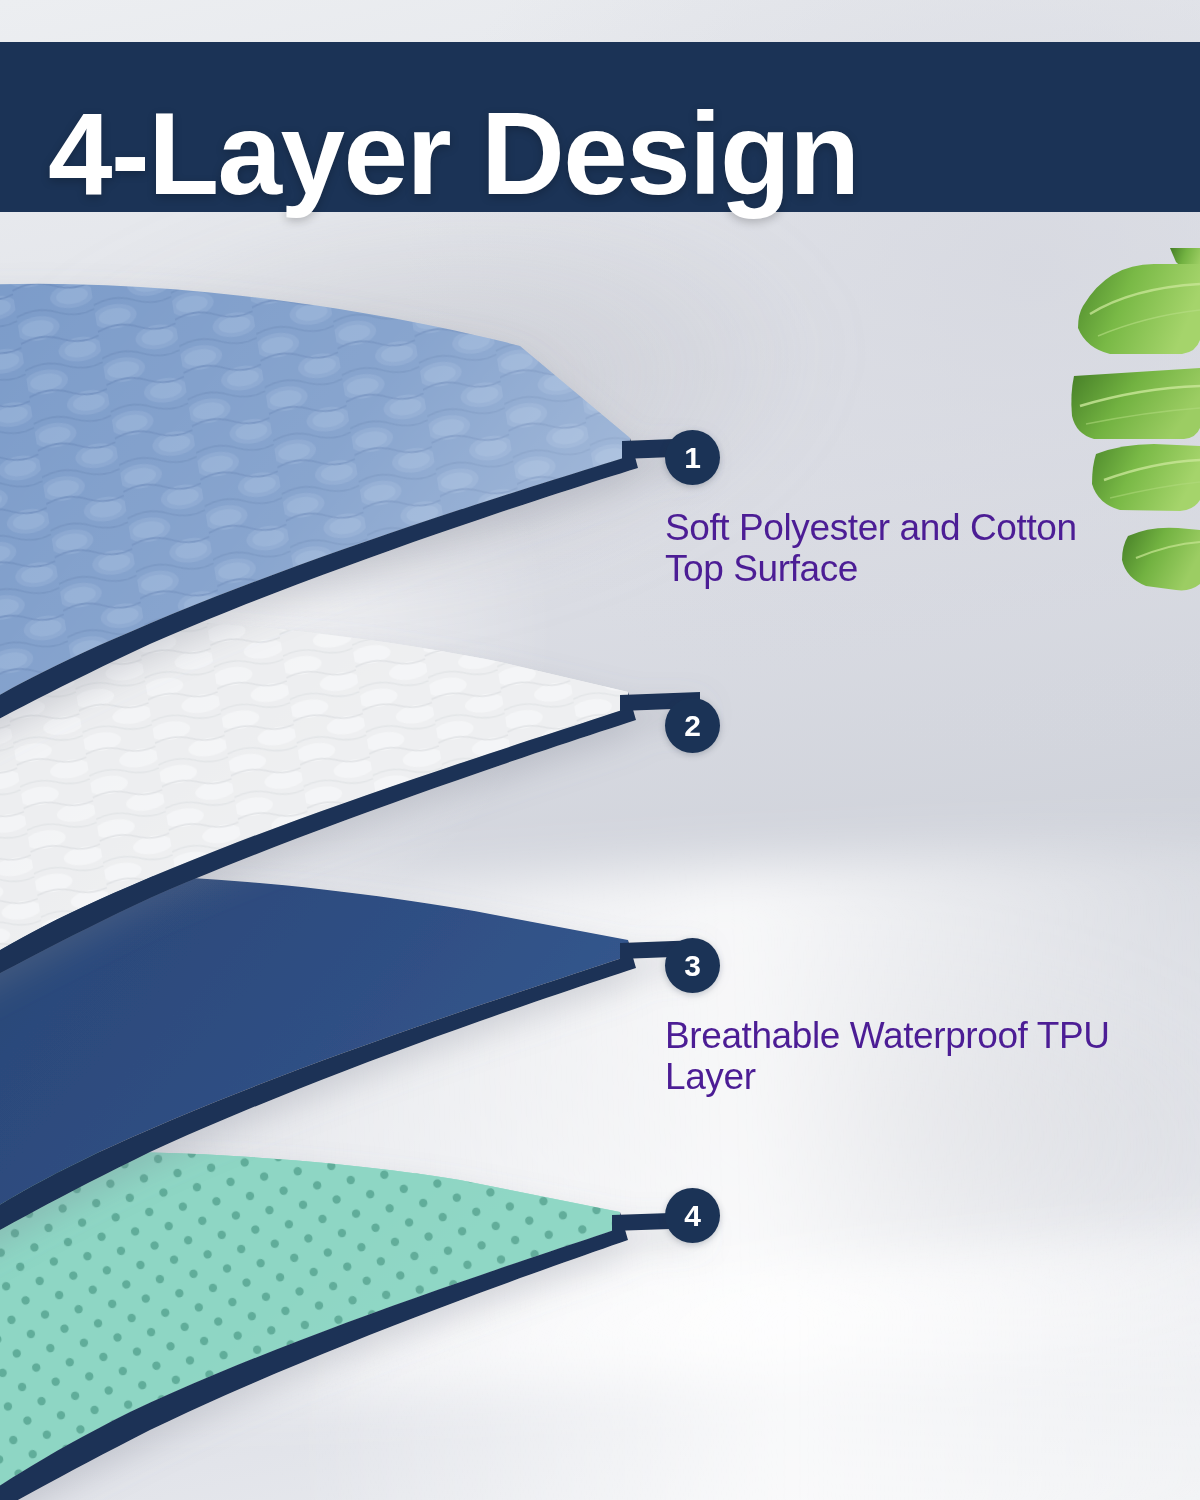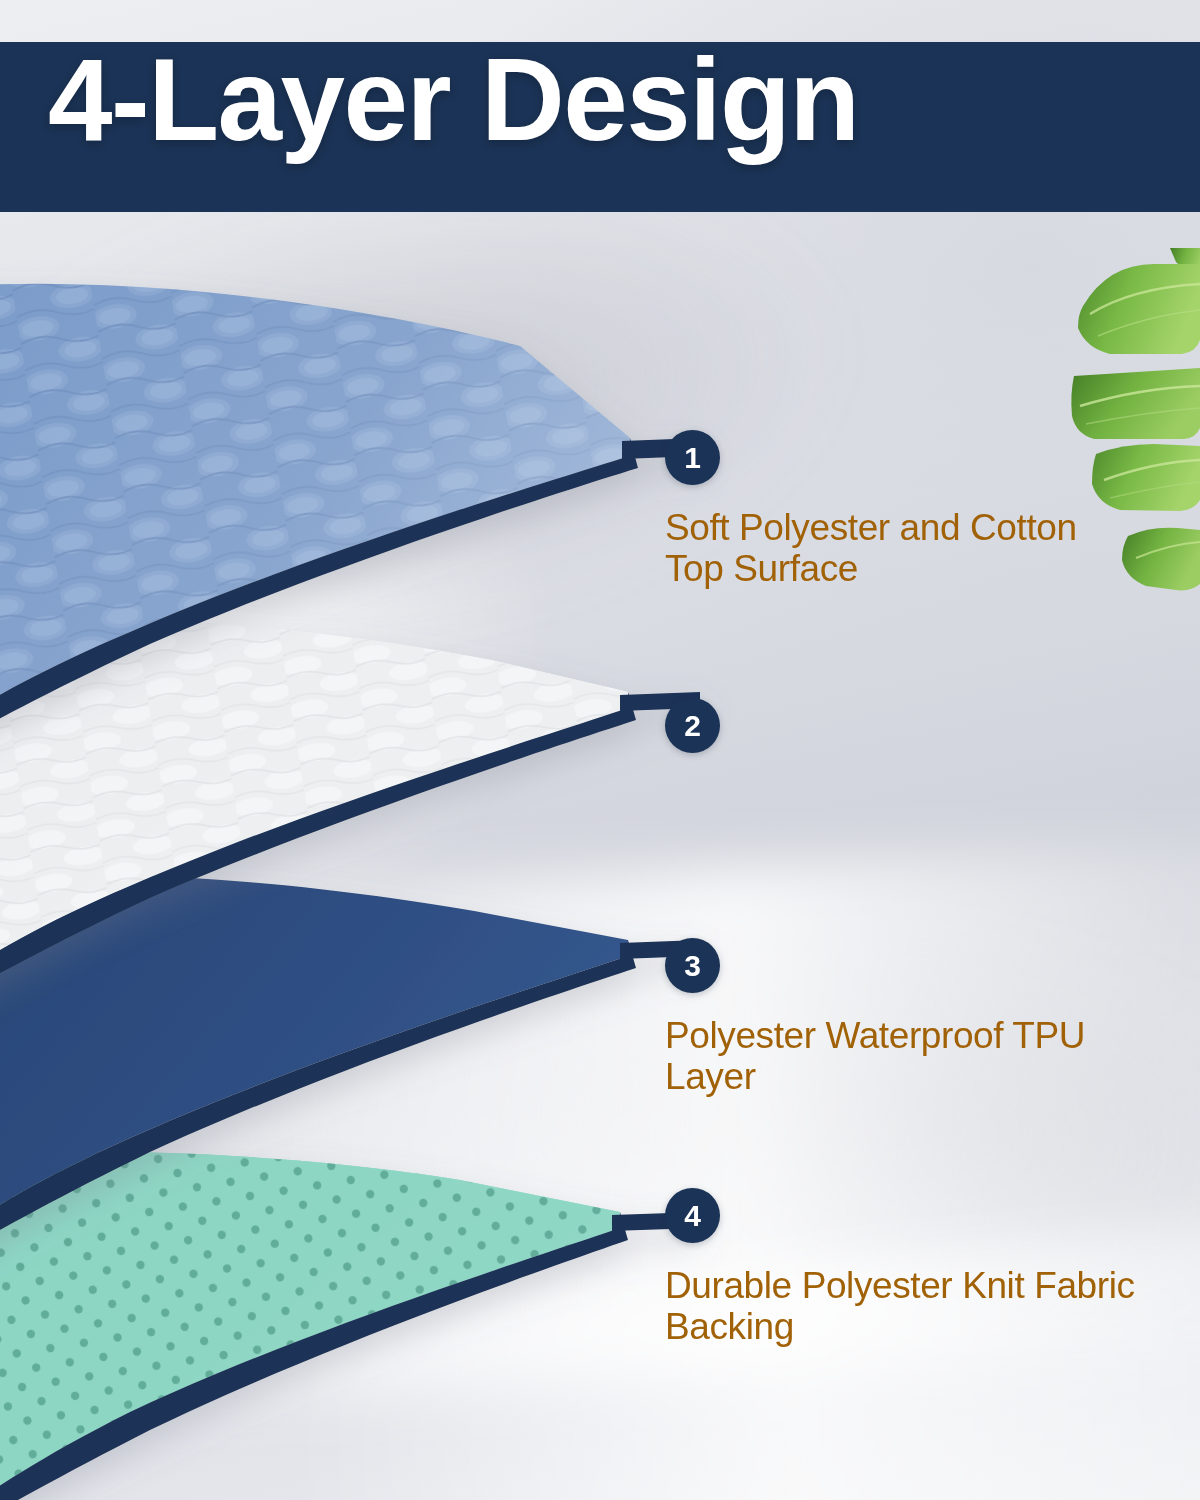--- a/index.html
+++ b/index.html
@@ -63,21 +63,21 @@
 
   
   .banner {
     position: absolute;
     left: 0;
     top: 42px;
     width: 100%;
     height: 170px;
     background: var(--navy, #1b3356);
     display: flex;
-    align-items: flex-start;
+    align-items: flex-end;
     z-index: 40;
   }
   .banner-title {
     margin: 0;
     padding: 0 0 0 48px;
     color: #ffffff;
     font-size: 116px;
     line-height: 1;
     font-weight: 700;
     letter-spacing: -1.5px;
@@ -123,21 +123,21 @@
     font-size: 30px;
     font-weight: 700;
     display: flex;
     align-items: center;
     justify-content: center;
     box-shadow: 0 2px 6px rgba(40,50,70,0.25);
     line-height: 1;
   }
   .callout-text {
     margin-top: 22px;
-    color: #a16207;
+    color: #4c1d95;
     font-size: 37px;
     line-height: 1.12;
     font-weight: 400;
     letter-spacing: -0.4px;
     max-width: 470px;
   }
 
   #callout-1 { top: 430px; }
   #callout-2 { top: 698px; }
   #callout-3 { top: 938px; }
@@ -370,22 +370,21 @@
       <div class="badge">1</div>
       <div class="callout-text">Soft Polyester and Cotton Top Surface</div>
     </div>
 
     <div class="callout" id="callout-2">
       <div class="badge">2</div>
     </div>
 
     <div class="callout" id="callout-3">
       <div class="badge">3</div>
-      <div class="callout-text">Polyester Waterproof TPU Layer</div>
+      <div class="callout-text">Breathable Waterproof TPU Layer</div>
     </div>
 
     <div class="callout" id="callout-4">
       <div class="badge">4</div>
-      <div class="callout-text">Durable Polyester Knit Fabric Backing</div>
     </div>
 
   </div>
 </div>
 
 </body></html>

